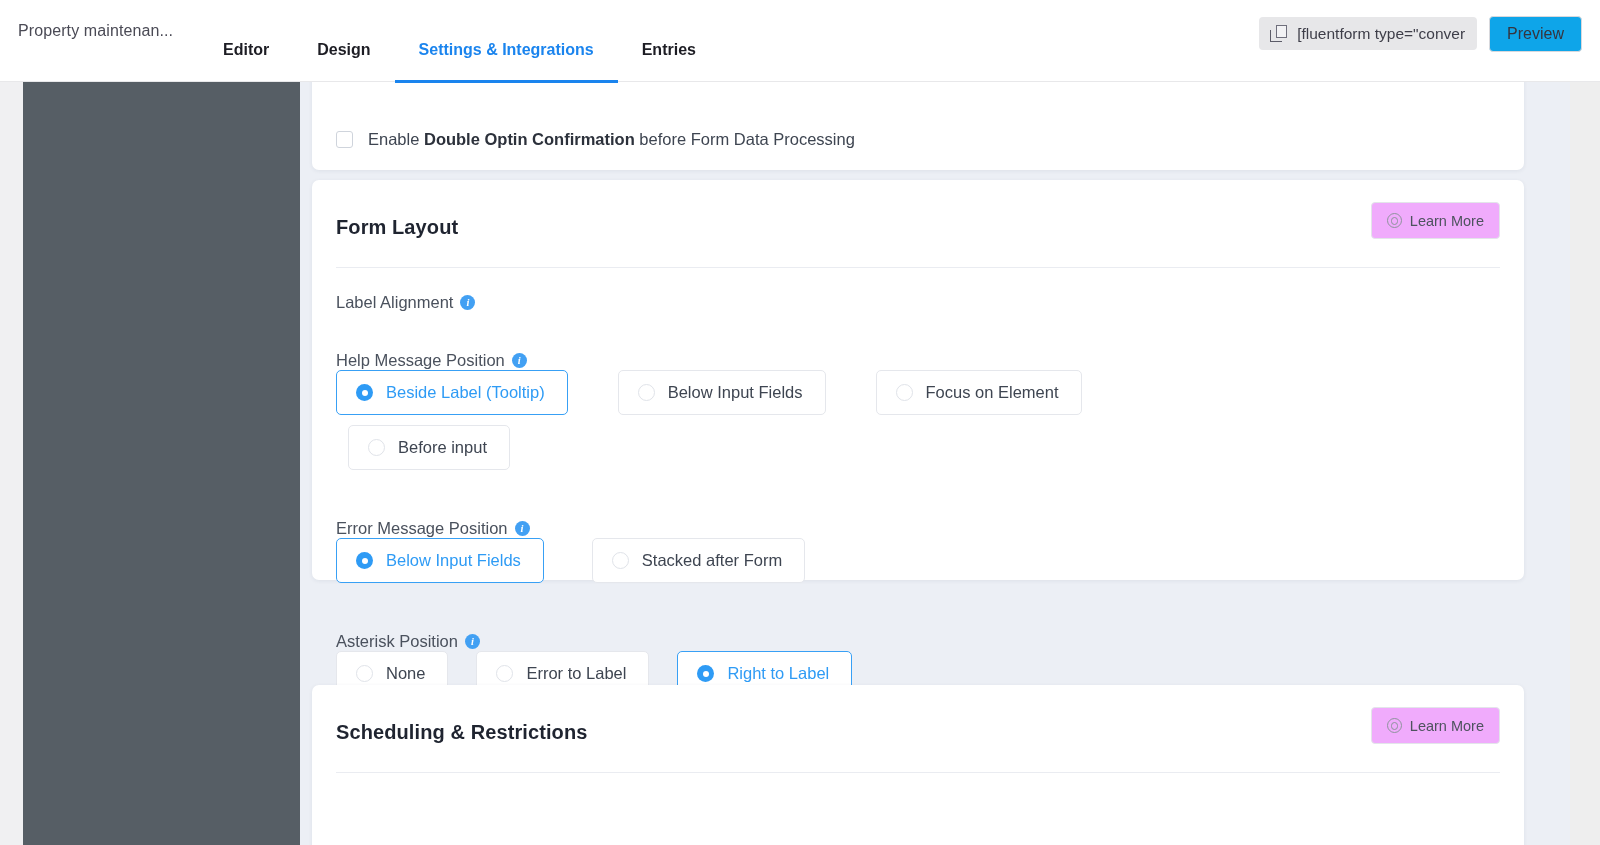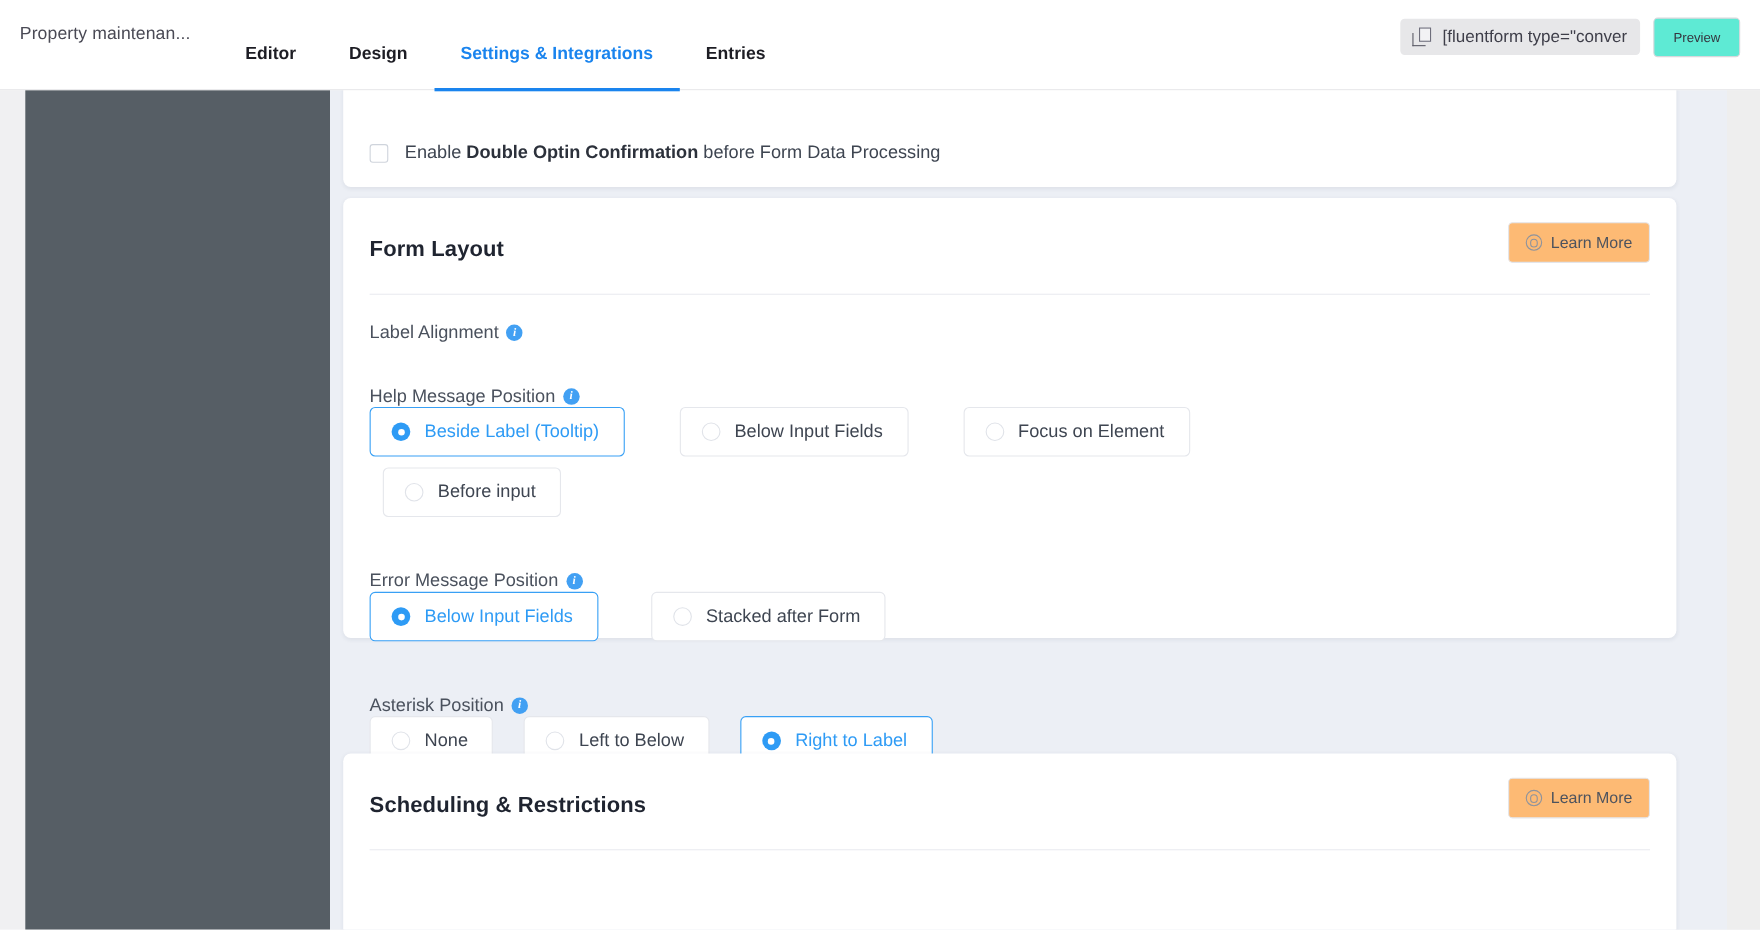--- a/index.html
+++ b/index.html
@@ -60,22 +60,22 @@
     left: 0; bottom: 0; width: 12px; height: 12px;
     border-left: 1.6px solid #5c5c68; border-bottom: 1.6px solid #5c5c68;
   }
   .copy-icon i.front {
     right: 0; top: 0; width: 11px; height: 13px;
     border: 1.4px solid #6f6f7c; background: #f2f2f4;
   }
   .preview-btn {
     height: 36px; padding: 0 17px;
     display: flex; align-items: center;
-    background: #5eead4; border: 1px solid #d8d8dc; border-radius: 4px;
-    font-size: 12px; color: #35353f; cursor: pointer;
+    background: #0ea5e9; border: 1px solid #d8d8dc; border-radius: 4px;
+    font-size: 16px; color: #35353f; cursor: pointer;
   }
 
   
   .page {
     position: absolute; top: 67px; left: 0;
     width: 1600px; height: 778px;
     background: #f0f0f2;
   }
   .sidebar {
     position: absolute; left: 23px; top: 1px;
@@ -117,21 +117,21 @@
   .card-head {
     position: absolute; left: 24px; right: 24px; top: 36px;
     height: 52px;
     display: flex; align-items: flex-start; justify-content: space-between;
     border-bottom: 1px solid #eaecf1;
   }
   .card-title { font-size: 20px; font-weight: bold; color: #1f2430; letter-spacing: .1px; }
   .learn-more {
     display: flex; align-items: center; gap: 8px;
     height: 37px; padding: 0 15px; margin-top: -14px;
-    background: #fdba74; border: 1px solid #e3e5ea; border-radius: 4px;
+    background: #f0abfc; border: 1px solid #e3e5ea; border-radius: 4px;
     font-size: 14.5px; color: #4d535e; cursor: pointer; white-space: nowrap;
   }
   .life-icon {
     width: 15px; height: 15px; border: 1.4px solid #8e939d;
     border-radius: 50%; position: relative; flex: none;
   }
   .life-icon:before {
     content: ""; position: absolute; left: 3.2px; top: 3.2px;
     width: 5.4px; height: 5.4px; border: 1.3px solid #8e939d; border-radius: 50%;
   }
@@ -288,21 +288,21 @@
             <span>Asterisk Position</span>
             <span class="info-icon">i</span>
           </div>
           <div class="opts ast">
             <div class="opt">
               <span class="radio"></span>
               <span>None</span>
             </div>
             <div class="opt">
               <span class="radio"></span>
-              <span>Left to Below</span>
+              <span>Error to Label</span>
             </div>
             <div class="opt sel">
               <span class="radio"></span>
               <span>Right to Label</span>
             </div>
           </div>
         </div>
 
       </div>
     </div>

